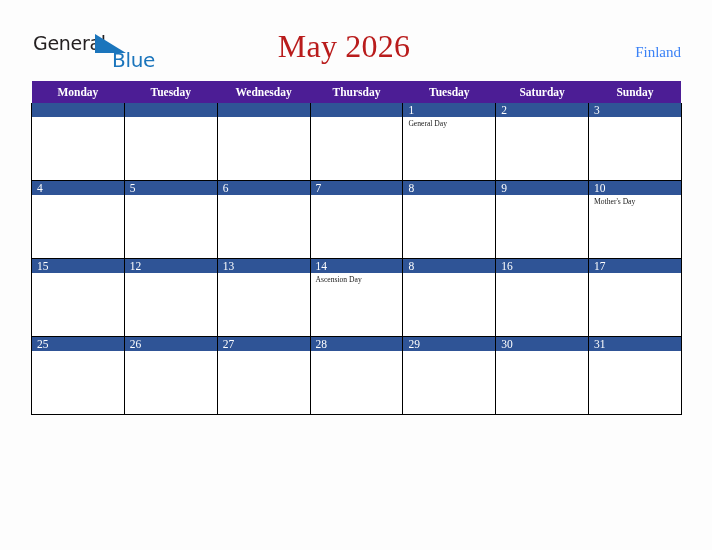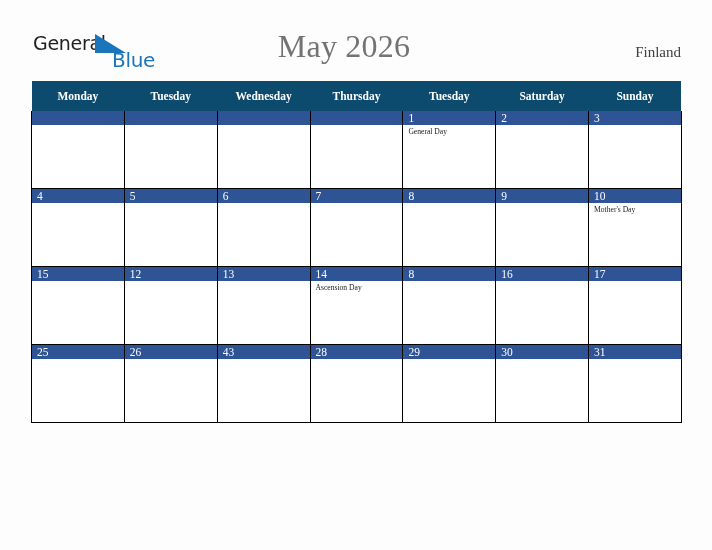--- a/index.html
+++ b/index.html
@@ -64,52 +64,52 @@
 
   
   #title {
     position: absolute;
     left: 0;
     top: 28px;
     width: 688px;
     text-align: center;
     font-family: "Liberation Serif", serif;
     font-size: 32px;
-    color: #737373;
+    color: #b91c1c;
     letter-spacing: 0.2px;
   }
 
   
   #country {
     position: absolute;
     right: 31px;
     top: 44px;
     font-family: "Liberation Serif", serif;
     font-size: 15px;
-    color: #404040;
+    color: #3b82f6;
   }
 
   
   #calendar {
     position: absolute;
     left: 31px;
     top: 81px;
     width: 650px;
     border-collapse: collapse;
     table-layout: fixed;
   }
   #calendar col { width: 92.857px; }
 
   #calendar thead th {
-    background: #0c4a6e;
+    background: #4c1d95;
     color: #ffffff;
     font-family: "Liberation Serif", serif;
     font-size: 11.5px;
     font-weight: bold;
-    height: 30px;
+    height: 22px;
     padding: 0;
     text-align: center;
     vertical-align: middle;
     border: none;
   }
 
   #calendar tbody td {
     padding: 0;
     height: 77px;
     vertical-align: top;
@@ -268,21 +268,21 @@
         </td>
       </tr>
       <tr>
         <td>
           <span class="daynum">25</span>
         </td>
         <td>
           <span class="daynum">26</span>
         </td>
         <td>
-          <span class="daynum">43</span>
+          <span class="daynum">27</span>
         </td>
         <td>
           <span class="daynum">28</span>
         </td>
         <td>
           <span class="daynum">29</span>
         </td>
         <td>
           <span class="daynum">30</span>
         </td>

